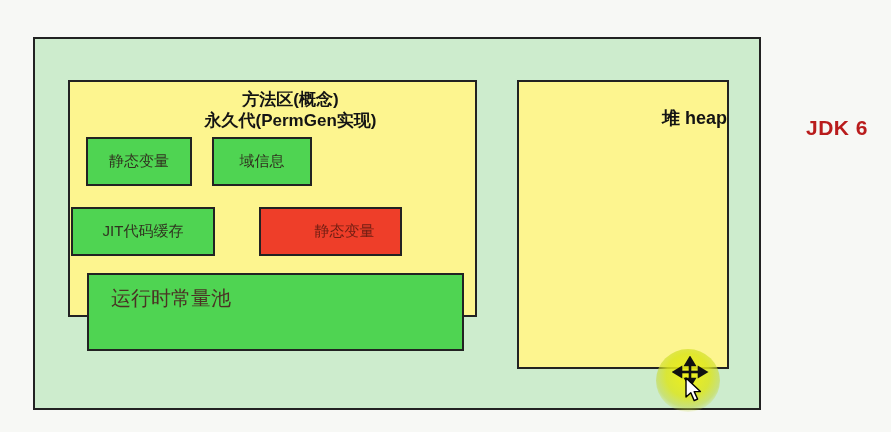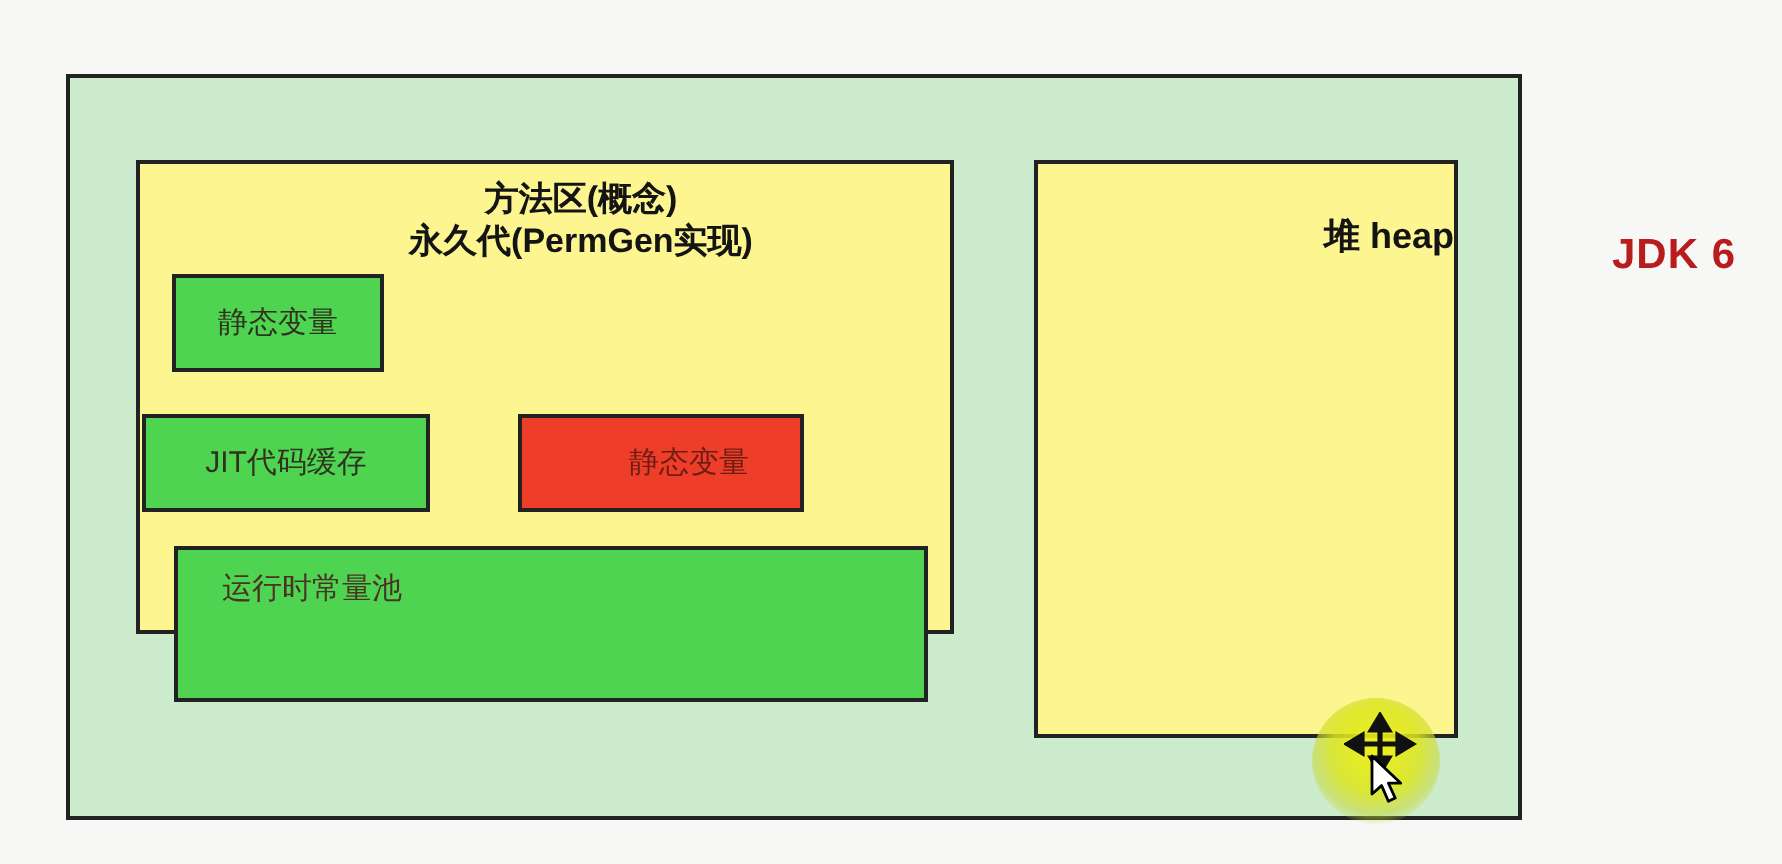--- a/index.html
+++ b/index.html
@@ -49,21 +49,21 @@
   .b-field{left:142px;top:55px;width:100px;}
   .b-method{left:264px;top:55px;width:128px;}
   .b-jit{left:1px;top:125px;width:144px;}
   .b-static{left:189px;top:125px;width:143px;}
   .b-pool{
     left:17px;top:191px;width:377px;height:78px;
     justify-content:flex-start;align-items:flex-start;
   }
   .pool-label{
     position:absolute;left:22px;top:10px;
-    font-size:15px;color:#4a3324;
+    font-size:20px;color:#4a3324;
   }
   .b-stringtable{left:172px;top:18px;width:143px;}
   
   .heap{
     position:absolute;left:482px;top:41px;width:212px;height:289px;
     background:var(--panel-fill);
     border:2px solid var(--border);
     text-align:right;
   }
   .heap-label{
@@ -99,20 +99,21 @@
 
   <div class="outer">
 
     <div class="method-area">
       <div class="ma-title">
         <div>方法区(概念)</div>
         <div>永久代(PermGen实现)</div>
       </div>
 
       <div class="box green b-type">静态变量</div>
+      <div class="box green b-field">域信息</div>
 
       <div class="box green b-jit">JIT代码缓存</div>
       <div class="box red b-static">静态变量</div>
 
       <div class="box green b-pool">
         <span class="pool-label">运行时常量池</span>
       </div>
     </div>
 
     <div class="heap">

